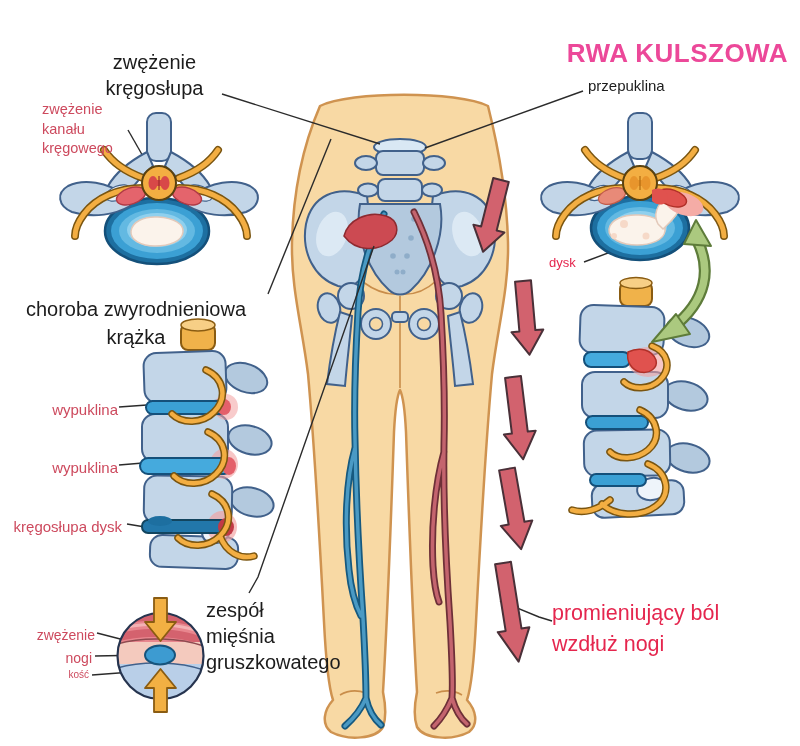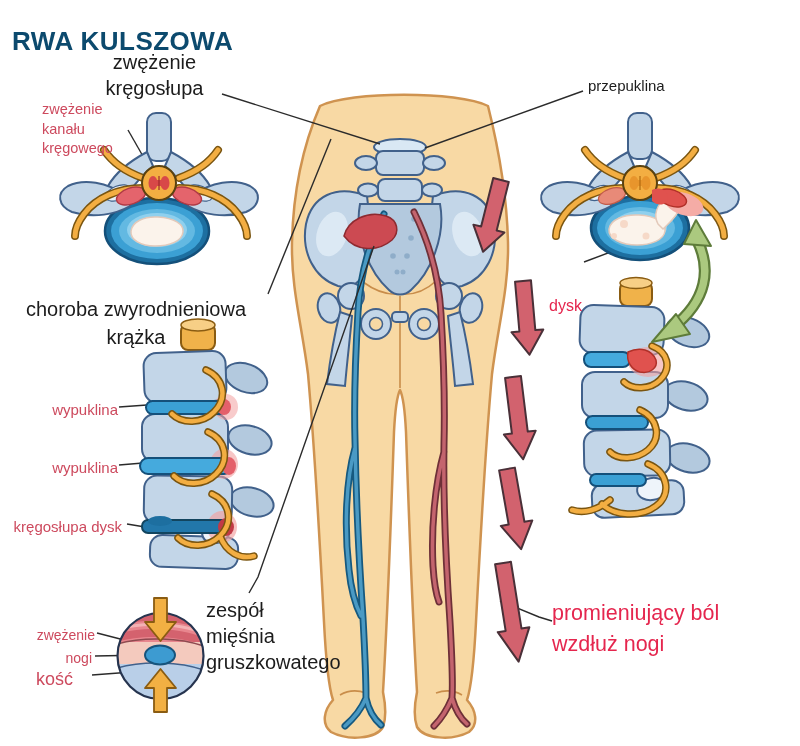--- a/index.html
+++ b/index.html
@@ -1,20 +1,20 @@
 <!DOCTYPE html>
 <html><head>
 <meta charset="utf-8">
 <style>
   html,body{margin:0;padding:0;background:#fff;}
   .stage{position:relative;width:800px;height:746px;background:#ffffff;overflow:hidden;
          font-family:"Liberation Sans",sans-serif;}
   .stage svg{position:absolute;left:0;top:0;}
-  .title{position:absolute;left:12px;right:0;top:26px;margin:0;text-align:left;
-         font-size:26px;font-weight:700;color:#0c4a6e;letter-spacing:.5px;
+  .title{position:absolute;left:12px;right:0;top:26px;margin:12px;text-align:right;
+         font-size:26px;font-weight:700;color:#ec4899;letter-spacing:.5px;
          font-family:"Liberation Sans",sans-serif;}
   .lbl{position:absolute;white-space:pre-line;line-height:1.32;color:#1c1c1c;}
   .c{text-align:center}.r{text-align:right}
   .redb{color:#e5264e}.redm{color:#cd4a5e}
 </style>
 </head>
 <body>
 
 <div class="stage">
 
@@ -284,36 +284,36 @@
 
 <div class="lbl c" style="left:62px;top:49px;width:185px;font-size:20px;">zwężenie
 kręgosłupa</div>
 
 <div class="lbl redm" style="left:42px;top:100px;font-size:14.5px;line-height:1.35;">zwężenie
 kanału
 kręgowego</div>
 
 <div class="lbl" style="left:588px;top:76px;font-size:15px;">przepuklina</div>
 
-<div class="lbl redb" style="left:549px;top:254px;font-size:16px;margin-top:41px;">dysk</div>
+<div class="lbl redb" style="left:549px;top:254px;font-size:13px;">dysk</div>
 
 <div class="lbl c" style="left:1px;top:295px;width:270px;font-size:20px;line-height:1.4;">choroba zwyrodnieniowa
 krążka</div>
 
 <div class="lbl redm r" style="left:30px;top:400px;width:88px;font-size:15px;">wypuklina</div>
 
 <div class="lbl redm r" style="left:30px;top:458px;width:88px;font-size:15px;">wypuklina</div>
 
 <div class="lbl redm r" style="left:0px;top:517px;width:122px;font-size:15px;">kręgosłupa dysk</div>
 
 <div class="lbl redm r" style="left:20px;top:626px;width:75px;font-size:14px;">zwężenie</div>
 
 <div class="lbl redm r" style="left:20px;top:649px;width:72px;font-size:14px;">nogi</div>
 
-<div class="lbl redm r" style="left:20px;top:668px;width:69px;font-size:18px;text-align:center;">kość</div>
+<div class="lbl redm r" style="left:20px;top:668px;width:69px;font-size:10px;">kość</div>
 
 <div class="lbl" style="left:206px;top:597px;font-size:20px;line-height:1.3;">zespół
 mięśnia
 gruszkowatego</div>
 
 <div class="lbl redb" style="left:552px;top:598px;font-size:21.5px;line-height:1.45;">promieniujący ból
 wzdłuż nogi</div>
 
 </div>
 

